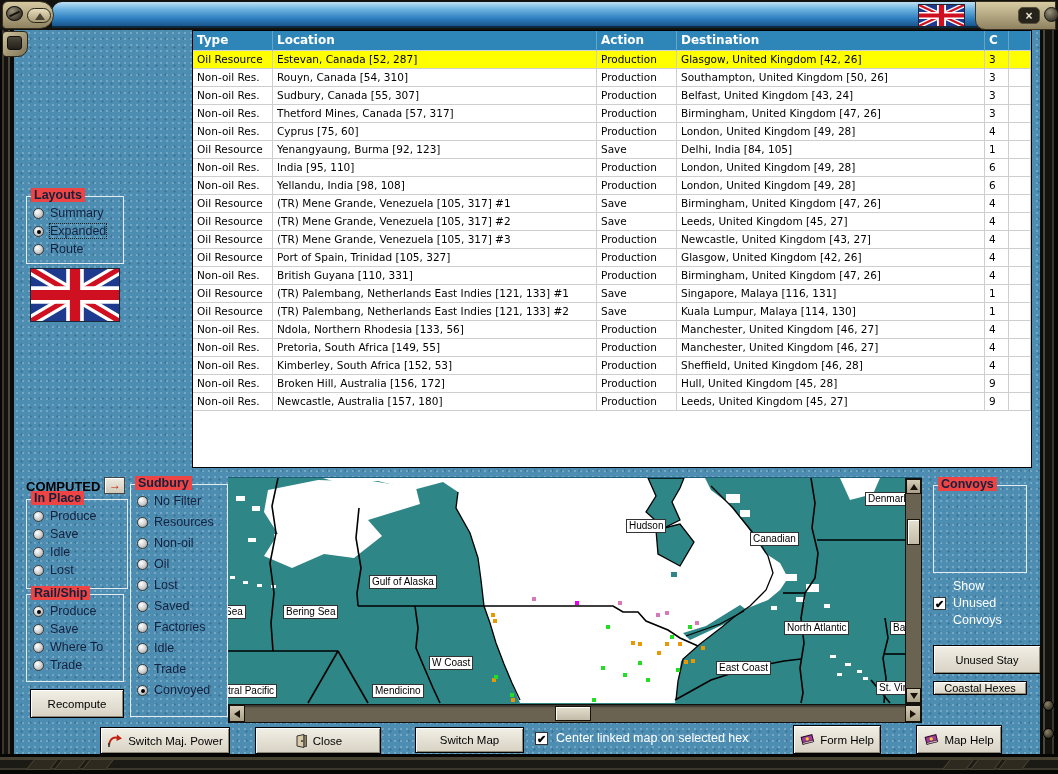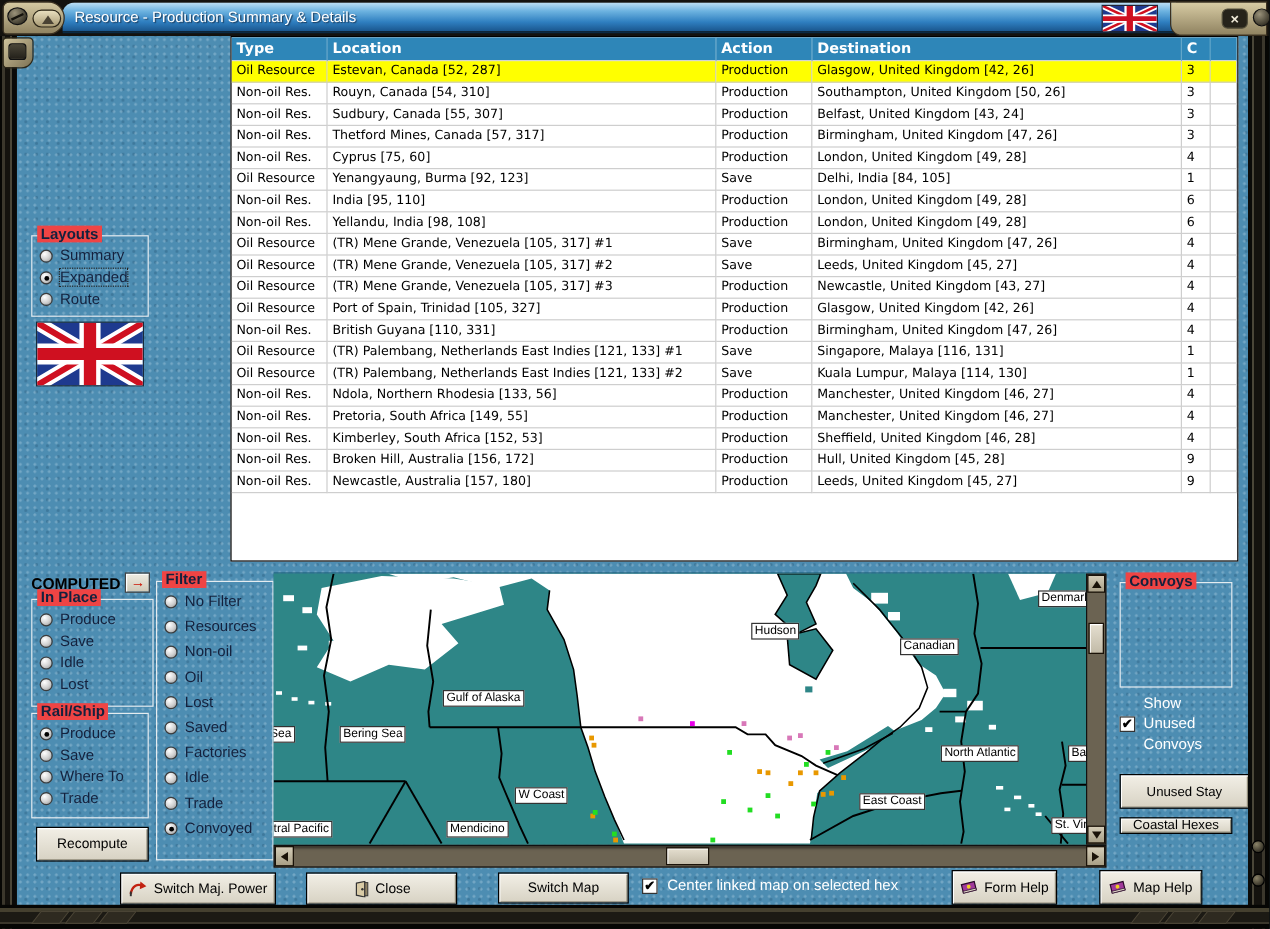--- a/index.html
+++ b/index.html
@@ -427,21 +427,21 @@
   <div class="opt">
     <span class="radio"></span>
     <span class="opt-label">Trade</span>
   </div>
 </div>
   </div>
 
   <div class="btn btn-recompute">Recompute</div>
 
   <div class="grp grp-filter">
-    <span class="grp-label">Filter</span>
+    <span class="grp-label">Sudbury</span>
     <div class="opts">
   <div class="opt">
     <span class="radio"></span>
     <span class="opt-label">No Filter</span>
   </div>
 
   <div class="opt">
     <span class="radio"></span>
     <span class="opt-label">Resources</span>
   </div>
@@ -695,21 +695,20 @@
   <span class="bolt" style="left:1043px;top:728px;"></span>
 
   <div class="titlebar">
     <div class="title-gradient"></div>
     <div class="title-icon">
       <span class="screw"></span>
       <span class="tri-btn">
           <span class="tri"></span>
         </span>
     </div>
-    <div class="title-text">Resource - Production Summary &amp; Details</div>
     <svg class="title-flag" viewBox="0 0 60 36" preserveAspectRatio="none">
       <rect width="60" height="36" fill="#1e3a8f"></rect>
       <path d="M0,0 L60,36 M60,0 L0,36" stroke="#fff" stroke-width="8"></path>
       <path d="M0,0 L60,36 M60,0 L0,36" stroke="#cf1020" stroke-width="3.5"></path>
       <path d="M30,0 V36 M0,18 H60" stroke="#fff" stroke-width="12"></path>
       <path d="M30,0 V36 M0,18 H60" stroke="#cf1020" stroke-width="7"></path>
     </svg>
     <div class="title-rpanel">
       <span class="xbtn">×</span>
       <span class="screw2"></span>

